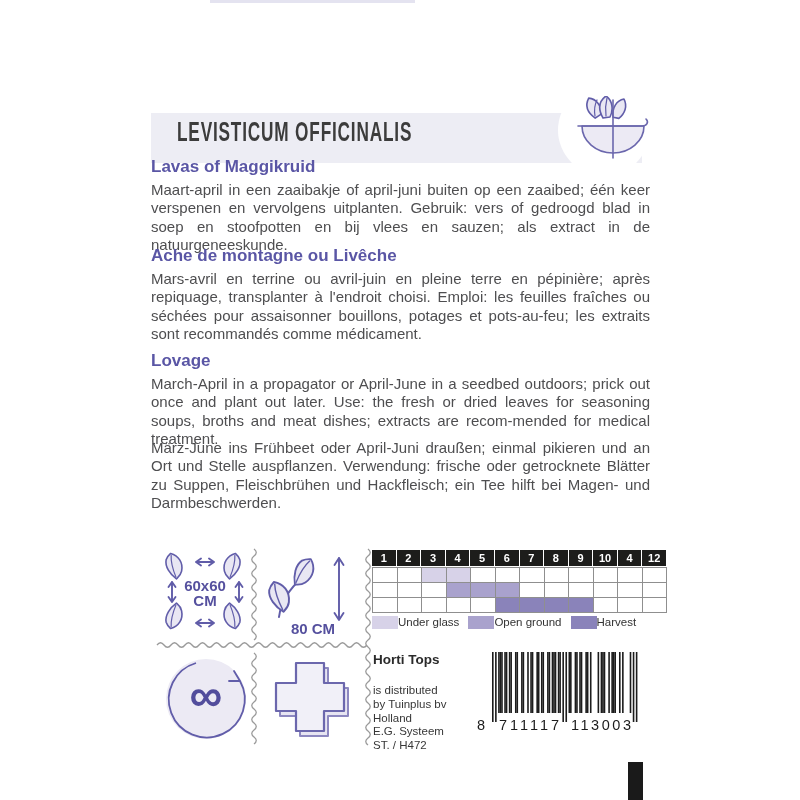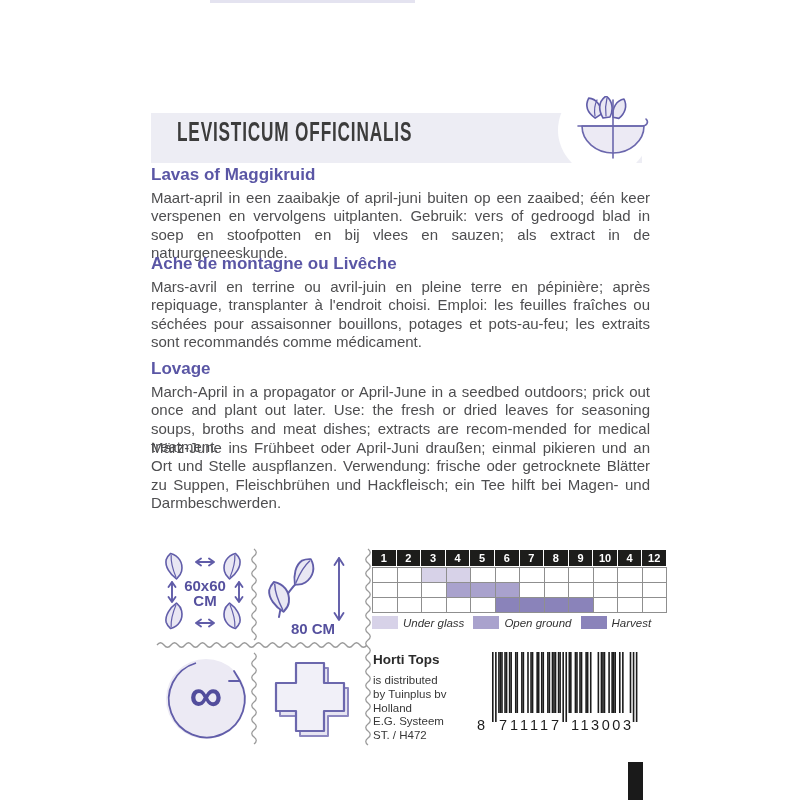--- a/index.html
+++ b/index.html
@@ -13,21 +13,21 @@
   
   .banner{position:absolute;left:151px;top:113px;width:491px;height:50px;background:#ededf4;}
   .banner-title{position:absolute;left:26px;top:4px;display:inline-block;
                 font-size:21px;font-weight:600;letter-spacing:1px;color:#3c3c3c;
                 transform:scale(0.82,1.28);transform-origin:left top;white-space:nowrap;}
   .notch{position:absolute;left:558px;top:84px;width:92px;height:92px;border-radius:50%;background:#ffffff;}
   .bowl{position:absolute;left:572px;top:96px;}
 
   
   .sec{position:absolute;left:151px;width:499px;}
-  .sec h3{margin:8px 0 4px 0;font-size:17px;font-weight:bold;color:#5a56a5;}
+  .sec h3{margin:0 0 4px 0;font-size:17px;font-weight:bold;color:#5a56a5;}
   .sec p{margin:0;font-size:15px;line-height:18.3px;color:#4e4e50;text-align:justify;}
   .sec0{top:157px}.sec1{top:246px}.sec2{top:351px}.sec3{top:439px}
 
   
   .abs{position:absolute;}
   .pict-label{position:absolute;text-align:center;font-weight:bold;color:#55509e;font-size:15px;line-height:15px;}
   .leafP{fill:#e9e7f3;stroke:#615da9;stroke-width:1.6;stroke-linejoin:round;}
   .vein{fill:none;stroke:#615da9;stroke-width:1.2;stroke-linecap:round;}
   .arr{stroke:#605ca8;stroke-width:1.9;stroke-linecap:round;fill:none;}
   .wavy path{fill:none;stroke:#9a9a9a;stroke-width:1.3;}
@@ -36,27 +36,27 @@
        font-size:46px;font-weight:bold;color:#524d9c;}
 
   
   .cal-head{position:absolute;left:372px;top:550px;width:294px;height:16px;
             display:grid;grid-template-columns:repeat(12,1fr);gap:1px;background:#ffffff;}
   .cal-h{background:#1d1d1b;color:#ffffff;font-size:11px;font-weight:bold;text-align:center;line-height:16px;}
   .cal-rows{position:absolute;left:372px;top:567px;width:294px;border-left:1px solid #8f8f8f;border-top:1px solid #8f8f8f;}
   .cal-row{display:grid;grid-template-columns:repeat(12,1fr);height:15px;}
   .cal-c{border-right:1px solid #8f8f8f;border-bottom:1px solid #8f8f8f;}
   .legend{position:absolute;left:372px;top:616px;display:flex;align-items:center;gap:9px;}
-  .leg-item{display:flex;align-items:center;gap:5px;font-style:italic;}
+  .leg-item{display:flex;align-items:flex-start;}
   .leg-swatch{width:26px;height:13px;}
   .leg-label{font-size:11.5px;color:#333333;}
 
   
   .dist{position:absolute;left:373px;top:652px;color:#373737;}
-  .dist .dname{font-size:13.5px;font-weight:bold;margin-bottom:7px;color:#2b2b2b;}
+  .dist .dname{font-size:13.5px;font-weight:bold;margin-bottom:17px;color:#2b2b2b;}
   .dist .dline{font-size:11.5px;line-height:13.8px;}
   .barcode{position:absolute;left:476px;top:650px;}
   .bc-digit{font-family:"Liberation Sans",sans-serif;font-size:14.5px;fill:#1c1c1c;}
 </style>
 </head>
 <body>
 
 <div class="page">
 
   <div class="top-strip"></div>

